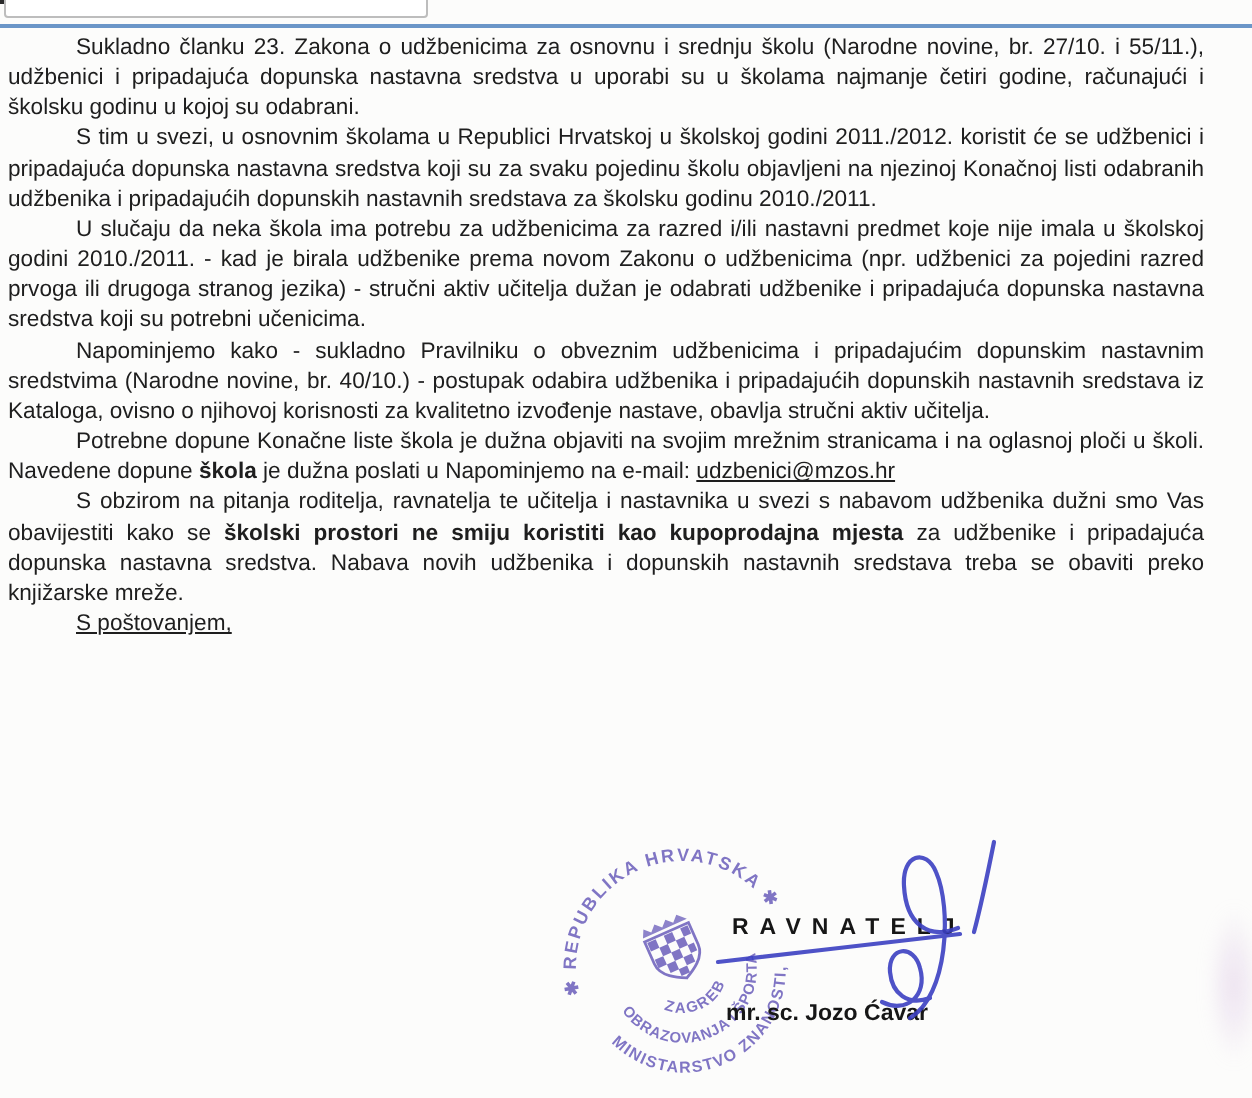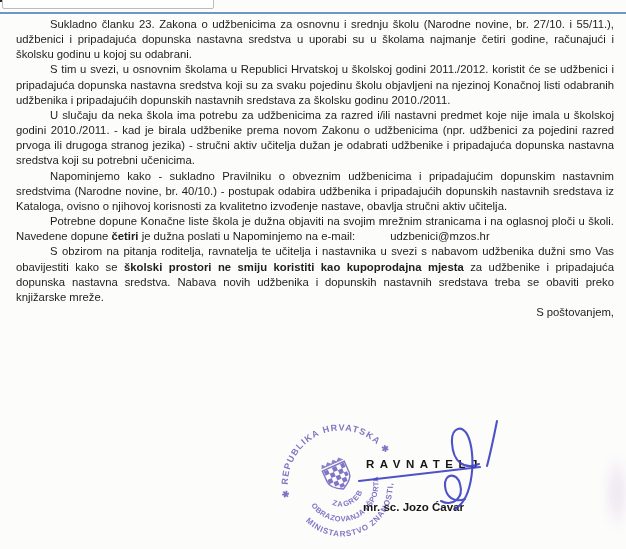--- a/index.html
+++ b/index.html
@@ -10,28 +10,28 @@
   }
   
   .top-dash{position:absolute;left:0;top:0;width:8px;height:2px;background:#2a2a2a;}
   .input-remnant{
     position:absolute;left:2px;top:-8px;width:212px;height:17px;
     background:#fff;border:1px solid #bdbdbd;border-radius:2px;box-sizing:border-box;
   }
   .blue-line{position:absolute;left:0;top:12px;width:626px;height:2px;background:#6b96c8;}
   
   .doc{
-    position:absolute;left:16px;top:17px;width:598px;
+    position:absolute;left:4px;top:17px;width:598px;
     font-size:11.3px;line-height:15.15px;color:#1e1e1e;
     text-align:justify;
   }
   .doc p{margin:0;text-indent:34px;}
-  .doc p.closing{text-align:right;}
+  .doc p.closing{text-align:left;text-decoration:underline;}
   .doc .b{font-weight:bold;}
-  .doc .u{margin-left:32px;}
+  .doc .u{text-decoration:underline;}
   
   .stamp-wrap{position:absolute;left:276px;top:418px;width:130px;height:131px;pointer-events:none;}
   .stamp-wrap svg{display:block;}
   .sig-title{
     position:absolute;left:366px;top:458px;
     font-size:11.5px;font-weight:bold;letter-spacing:5.5px;color:#161616;white-space:nowrap;
   }
   .sig-name{
     position:absolute;left:363px;top:501px;
     font-size:11.5px;font-weight:bold;color:#161616;white-space:nowrap;
@@ -48,21 +48,21 @@
 
 <div class="top-dash"></div>
 <div class="input-remnant"></div>
 <div class="blue-line"></div>
 
 <div class="doc">
     <p><span>Sukladno članku 23. Zakona o udžbenicima za osnovnu i srednju školu (Narodne novine, br. 27/10. i 55/11.), udžbenici i pripadajuća dopunska nastavna sredstva u uporabi su u školama najmanje četiri godine, računajući i školsku godinu u kojoj su odabrani.</span></p>
     <p><span>S tim u svezi, u osnovnim školama u Republici Hrvatskoj u školskoj godini 2011./2012. koristit će se udžbenici i pripadajuća dopunska nastavna sredstva koji su za svaku pojedinu školu objavljeni na njezinoj Konačnoj listi odabranih udžbenika i pripadajućih dopunskih nastavnih sredstava za školsku godinu 2010./2011.</span></p>
     <p><span>U slučaju da neka škola ima potrebu za udžbenicima za razred i/ili nastavni predmet koje nije imala u školskoj godini 2010./2011. - kad je birala udžbenike prema novom Zakonu o udžbenicima (npr. udžbenici za pojedini razred prvoga ili drugoga stranog jezika) - stručni aktiv učitelja dužan je odabrati udžbenike i pripadajuća dopunska nastavna sredstva koji su potrebni učenicima.</span></p>
     <p><span>Napominjemo kako - sukladno Pravilniku o obveznim udžbenicima i pripadajućim dopunskim nastavnim sredstvima (Narodne novine, br. 40/10.) - postupak odabira udžbenika i pripadajućih dopunskih nastavnih sredstava iz Kataloga, ovisno o njihovoj korisnosti za kvalitetno izvođenje nastave, obavlja stručni aktiv učitelja.</span></p>
-    <p><span>Potrebne dopune Konačne liste škola je dužna objaviti na svojim mrežnim stranicama i na oglasnoj ploči u školi. Navedene dopune </span><span class="b">četiri</span><span> je dužna poslati u Napominjemo na e-mail: </span><span class="u">udzbenici@mzos.hr</span></p>
+    <p><span>Potrebne dopune Konačne liste škola je dužna objaviti na svojim mrežnim stranicama i na oglasnoj ploči u školi. Navedene dopune </span><span class="b">škola</span><span> je dužna poslati u Napominjemo na e-mail: </span><span class="u">udzbenici@mzos.hr</span></p>
     <p><span>S obzirom na pitanja roditelja, ravnatelja te učitelja i nastavnika u svezi s nabavom udžbenika dužni smo Vas obavijestiti kako se </span><span class="b">školski prostori ne smiju koristiti kao kupoprodajna mjesta</span><span> za udžbenike i pripadajuća dopunska nastavna sredstva. Nabava novih udžbenika i dopunskih nastavnih sredstava treba se obaviti preko knjižarske mreže.</span></p>
     <p class="closing"><span>S poštovanjem,</span></p>
   </div>
 
 <div class="stamp-wrap">
   <svg width="130" height="131" viewBox="0 0 130 130">
     <defs>
       <path id="arcTop" d="M 12,65 A 53,53 0 1 1 118,65" fill="none"></path>
       <path id="arcBotOut" d="M 14,67 A 51,51 0 0 0 116,67" fill="none"></path>
       <path id="arcBotIn" d="M 28,66 A 37,37 0 0 0 102,66" fill="none"></path>

